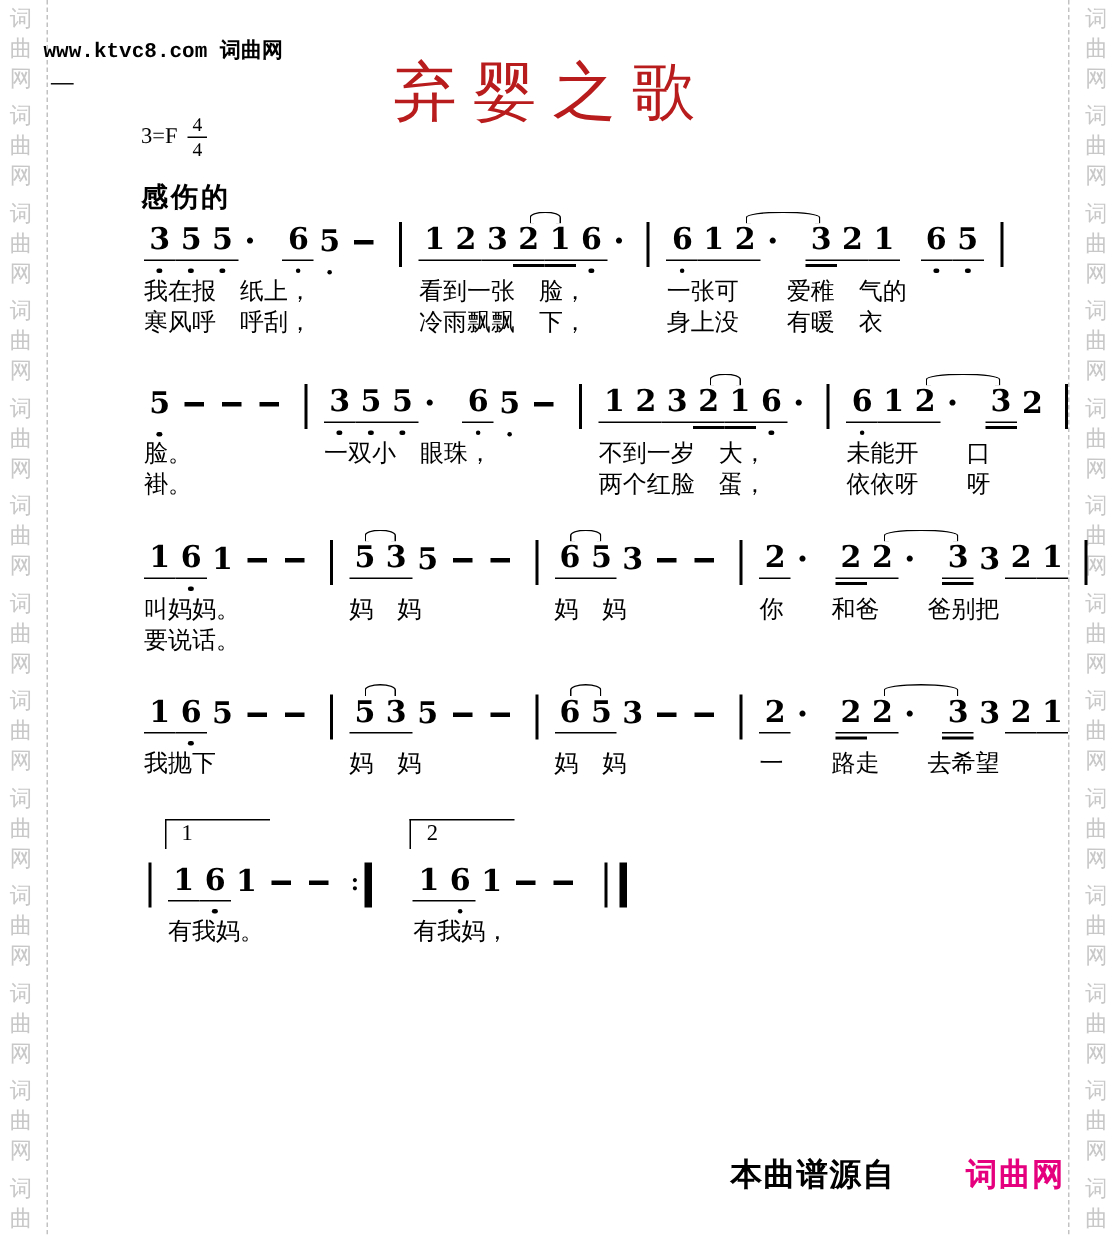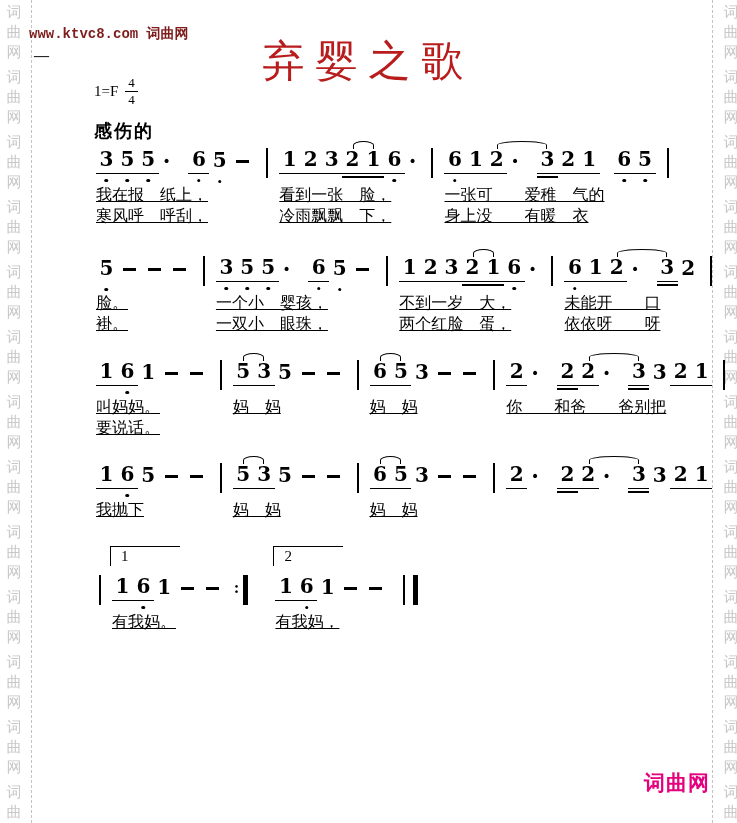--- a/index.html
+++ b/index.html
@@ -5,21 +5,21 @@
   html,body{margin:0;padding:0;}
   body{width:737px;height:823px;background:#ffffff;overflow:hidden;position:relative;
        font-family:"Liberation Serif","DejaVu Serif",serif;}
   #sheet{position:absolute;inset:0;}
 
   
   .wm-char{position:absolute;font:15px "Liberation Serif",serif;color:#c8c8c8;width:20px;text-align:center;}
   .wm-line{position:absolute;top:0;bottom:0;width:0;border-left:1px dashed #c2c2c2;}
 
   
-  #site-url{position:absolute;left:29px;top:25px;font:bold 14px "Liberation Mono","DejaVu Sans Mono",monospace;color:#7f1d1d;letter-spacing:0;}
+  #site-url{position:absolute;left:29px;top:25px;font:bold 14px "Liberation Mono","DejaVu Sans Mono",monospace;color:#000000;letter-spacing:0;}
   #stray-dash{position:absolute;left:34px;top:47px;font:bold 15px "Liberation Serif",serif;color:#111;}
   #title{position:absolute;left:40px;right:40px;top:33px;text-align:center;
          font:42px "Liberation Serif","DejaVu Serif",serif;letter-spacing:11px;color:#b91c1c;}
   #composer{position:absolute;left:547px;top:88px;font:20px "Liberation Serif",serif;letter-spacing:3px;color:#000;}
   #keysig{position:absolute;left:94px;top:76px;font:15px "Liberation Serif",serif;color:#000;display:flex;align-items:center;}
   .frac{display:inline-block;margin-left:7px;text-align:center;font-size:13px;line-height:1.05;}
   .frac .num{display:block;border-bottom:1px solid #000;padding:0 3px 1px;}
   .frac .den{display:block;padding-top:1px;}
   #tempo{position:absolute;left:94px;top:119px;font:600 18px "Liberation Serif",serif;letter-spacing:2px;color:#000;}
 
@@ -38,21 +38,21 @@
   .tk.dash{padding:0 6px;}
   .dbar{display:block;width:13px;height:3px;background:#000;margin-top:12px;}
   .bar{width:2px;height:30px;background:#000;margin:0 7px;flex:none;}
   .bar.thick{width:5px;margin:0 1px;}
   .endgrp{display:flex;align-items:flex-start;margin:0 4px;}
   .repc{font:bold 17px "Liberation Serif",serif;line-height:26px;margin:0 3px 0 1px;}
   .slur{position:absolute;top:-7px;height:8px;border:1.3px solid #000;border-bottom:none;
         border-radius:100% 100% 0 0;box-sizing:border-box;}
   .volta{position:absolute;top:-29px;left:-2px;width:70px;height:20px;border-left:1.5px solid #000;
          border-top:1.5px solid #000;font:15px "Liberation Serif",serif;padding:1px 0 0 10px;box-sizing:border-box;color:#000;}
-  .lyr{font:16px "Liberation Serif",serif;white-space:pre;margin-top:11px;line-height:20px;color:#000;text-decoration:underline;}
+  .lyr{font:16px "Liberation Serif",serif;white-space:pre;margin-top:11px;line-height:20px;color:#000;}
   .lyr + .lyr{margin-top:1px;}
 
   
   #footer-source{position:absolute;left:487px;top:769px;font:bold 21px "Liberation Sans","DejaVu Sans",sans-serif;color:#000;letter-spacing:1px;}
   #footer-brand{position:absolute;left:644px;top:769px;font:bold 21px "Liberation Sans","DejaVu Sans",sans-serif;color:#e5007d;letter-spacing:1px;}
 </style>
 </head>
 <body>
 
 <div id="sheet">
@@ -137,21 +137,21 @@
       <span class="wm-char" style="left: 721px; top: 758px;">网</span>
       <span class="wm-char" style="left: 721px; top: 783px;">词</span>
       <span class="wm-char" style="left: 721px; top: 803px;">曲</span>
     </div>
 
   <div id="site-url">www.ktvc8.com 词曲网</div>
   <div id="stray-dash">—</div>
   <div id="title">弃婴之歌</div>
 
   <div id="keysig">
-    <span>1=F</span>
+    <span>3=F</span>
     <span class="frac">
       <span class="num">4</span>
       <span class="den">4</span>
     </span>
   </div>
 
   <div id="tempo">感伤的</div>
 
   <div id="score">
       <div class="system" style="left: 92px; top: 148px;">
@@ -231,21 +231,20 @@
             <span class="tk u1">5<i class="lowdot"></i></span>
             <span class="tk u1">5<i class="lowdot"></i></span>
             <span class="tk rdot">·</span>
             <span class="tk sp"></span>
             <span class="tk u1">6<i class="lowdot"></i></span>
             <span class="tk">5<i class="lowdot"></i></span>
             <span class="tk dash">
               <i class="dbar"></i>
             </span>
           </div>
-          <div class="lyr">一个小　婴孩，</div>
           <div class="lyr">一双小　眼珠，</div>
         </div>
         <div class="bar"></div>
         <div class="measure">
           <div class="notes">
             <span class="tk u1">1</span>
             <span class="tk u1">2</span>
             <span class="tk u1">3</span>
             <span class="tk u2">2<i class="l2"></i></span>
             <span class="tk u2">1<i class="l2"></i></span>
@@ -396,20 +395,21 @@
             <span class="tk sp"></span>
             <span class="tk u2">2<i class="l2"></i></span>
             <span class="tk u1">2</span>
             <span class="tk rdot">·</span>
             <span class="tk sp"></span>
             <span class="tk u2">3<i class="l2"></i></span>
             <span class="tk">3</span>
             <span class="tk u1">2</span>
             <span class="tk u1">1</span>
           </div>
+          <div class="lyr">一　　路走　　去希望</div>
           <i class="slur" style="left: 82.5px; width: 50px;"></i>
         </div>
       </div>
       <div class="system" style="left: 92px; top: 575px;">
         <div class="bar"></div>
         <div class="measure">
           <div class="volta"><span class="vnum">1</span></div>
           <div class="notes">
             <span class="tk u1">1</span>
             <span class="tk u1">6<i class="lowdot"></i></span>
@@ -442,14 +442,15 @@
           </div>
           <div class="lyr">有我妈，</div>
         </div>
         <span class="endgrp">
           <div class="bar"></div>
           <div class="bar thick"></div>
         </span>
       </div>
     </div>
 
+  <div id="footer-source">本曲谱源自</div>
   <div id="footer-brand">词曲网</div>
 </div>
 
 </body></html>

